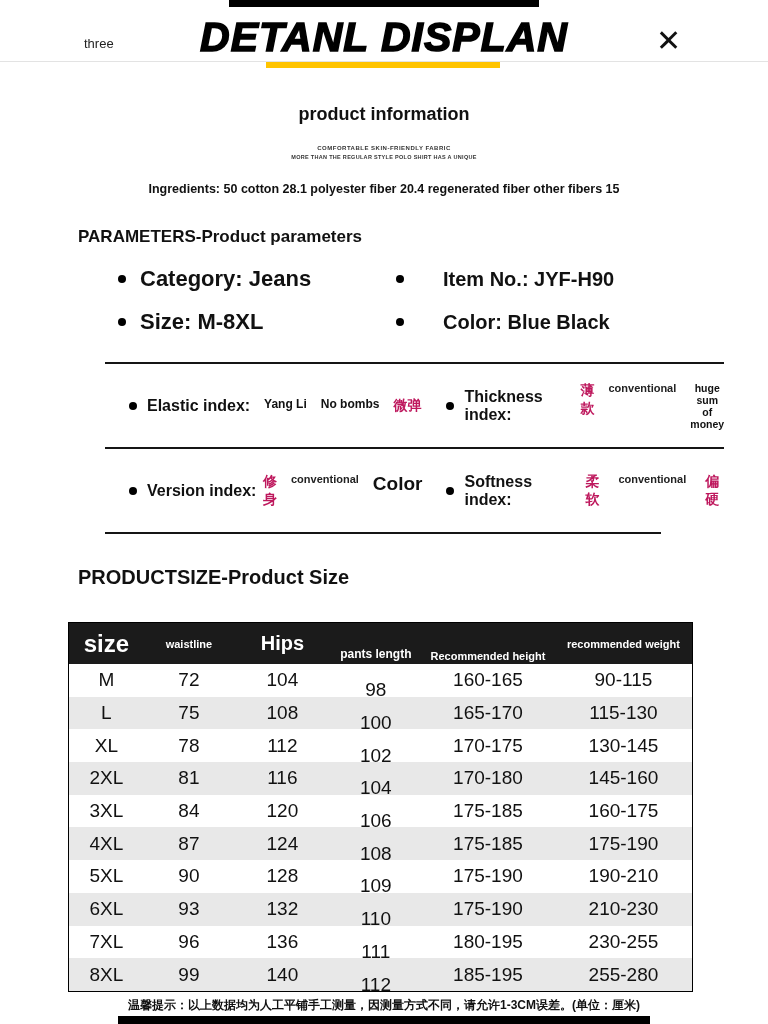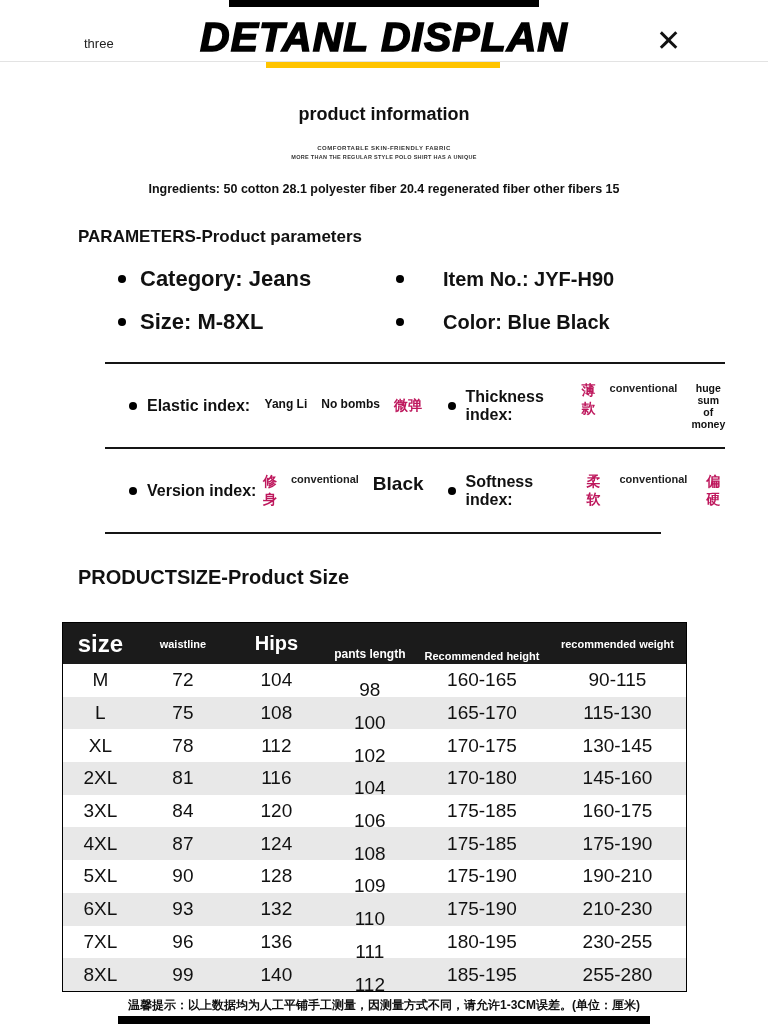--- a/index.html
+++ b/index.html
@@ -41,21 +41,21 @@
   .index-label { display:flex; align-items:center; gap:10px; font-weight:bold; font-size:16px; flex:none; width:158px; padding-left:24px; }
   .index-values { flex:1; display:flex; flex-direction:row; justify-content:center; text-align:center; gap:14px; }
   .v-strong { font-size:12px; font-weight:bold; }
   .v-normal { font-size:11px; font-weight:bold; color:#222; }
   .v-small  { font-size:10.5px; font-weight:bold; }
   .v-faint  { font-size:14px; font-weight:bold; color:#be185d; }
   .v-large  { font-size:19px; font-weight:bold; }
 
   .size-heading { position:absolute; top:566px; left:78px; font-size:20px; font-weight:bold; }
 
-  .size-table { position:absolute; top:622px; left:62px; width:625px; border:1px solid #000; background:#fff; }
+  .size-table { position:absolute; top:622px; left:68px; width:625px; border:1px solid #000; background:#fff; }
   .thead { display:flex; align-items:center; background:#1b1b1b; color:#fff; height:41px; }
   .hcell { text-align:center; }
   .h0 { font-size:24px; font-weight:bold; }
   .h1 { font-size:11px; font-weight:bold; }
   .h2 { font-size:20px; font-weight:bold; }
   .h3 { font-size:12px; font-weight:bold; }
   .h4 { font-size:11px; font-weight:bold;margin-top:24px; }
   .h5 { font-size:11px; font-weight:bold; }
   .trow { display:flex; align-items:center; height:32.7px; font-size:19px; color:#111; }
   .trow.alt { background:#e8e8e8; }
@@ -128,21 +128,21 @@
       </div>
     </div>
     <div class="index-cell">
       <div class="index-label">
         <span class="bullet"></span>
         <span>Version index:</span>
       </div>
       <div class="index-values">
         <span class="v-faint">修身</span>
         <span class="v-normal">conventional</span>
-        <span class="v-large">Black</span>
+        <span class="v-large">Color</span>
       </div>
     </div>
     <div class="index-cell">
       <div class="index-label">
         <span class="bullet"></span>
         <span>Softness index:</span>
       </div>
       <div class="index-values">
         <span class="v-faint">柔软</span>
         <span class="v-normal">conventional</span>

